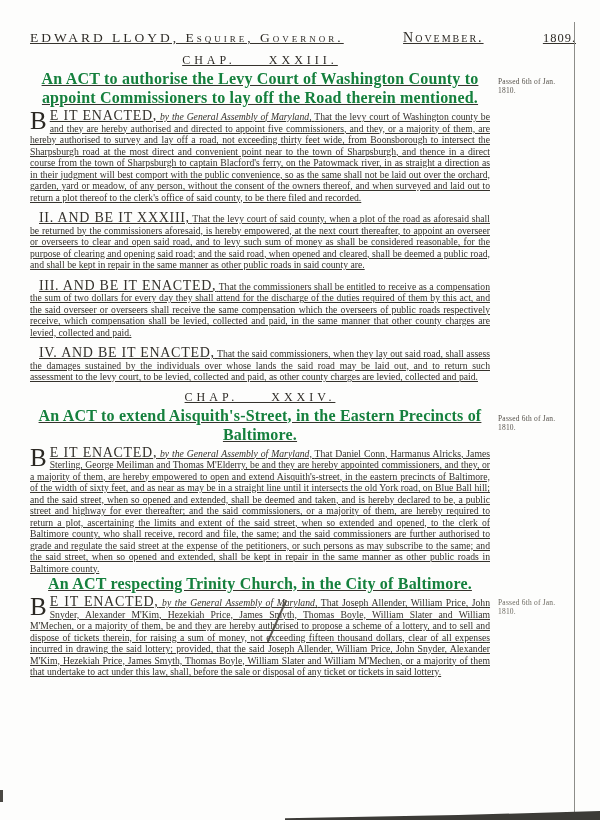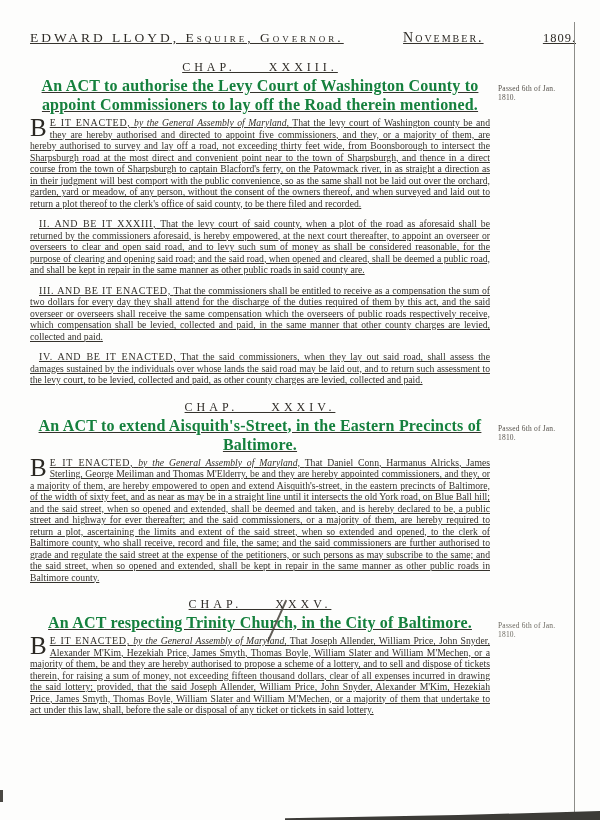--- a/index.html
+++ b/index.html
@@ -21,40 +21,40 @@
   }
   .rh-governor{font-size:13.5px;letter-spacing:3px;white-space:nowrap;}
   .rh-month{font-size:14px;letter-spacing:2px;}
   .rh-year{font-size:12.5px;letter-spacing:1px;}
 
   
   .chapter{position:relative;width:548px;}
   .chap-body{width:460px;}
   .chap-heading{
     text-align:center;font-size:12px;letter-spacing:4px;word-spacing:26px;
-    color:#2f2c27;margin:14px 0 1px 0;width:460px;
+    color:#2f2c27;margin:7px 0 1px 0;width:460px;
   }
   .chap-title{
     font-size:16px;line-height:19px;font-weight:bold;text-align:center;
     color:#15803d;width:460px;margin:0 0 3px 0;letter-spacing:0.2px;
   }
   .margin-note{
     position:absolute;left:468px;top:24px;width:70px;
     font-size:7.5px;line-height:9px;color:#55514a;letter-spacing:0.2px;
   }
   .margin-note.faded{color:#6d6a61;}
 
   
   .law-para{
     width:460px;margin:3px 0 0 0;
     font-size:9.7px;line-height:11.5px;text-align:justify;
     color:#35322c;
   }
   .law-para.section{margin-top:9px;text-indent:9px;}
-  .lead{font-size:10px;letter-spacing:0.7px;}
+  .lead{font-size:14px;letter-spacing:0.7px;}
   .cite{font-style:italic;}
   .dropcap{
     float:left;font-size:25px;line-height:20px;padding:1px 3px 0 0;color:#2b2823;
   }
 
   
   .edge-rule{
     position:absolute;left:574px;top:22px;width:1px;height:798px;background:#8d8d89;
   }
   .bottom-edge{
@@ -117,21 +117,20 @@
         <p class="law-para clearfix">
           <span class="dropcap">B</span>
           <span class="lead">E IT ENACTED,</span>
           <span class="cite">by the General Assembly of Maryland,</span>
           <span>That Daniel Conn, Harmanus Alricks, James Sterling, George Meiliman and Thomas M'Elderry, be and they are hereby appointed commissioners, and they, or a majority of them, are hereby empowered to open and extend Aisquith's-street, in the eastern precincts of Baltimore, of the width of sixty feet, and as near as may be in a straight line until it intersects the old York road, on Blue Ball hill; and the said street, when so opened and extended, shall be deemed and taken, and is hereby declared to be, a public street and highway for ever thereafter; and the said commissioners, or a majority of them, are hereby required to return a plot, ascertaining the limits and extent of the said street, when so extended and opened, to the clerk of Baltimore county, who shall receive, record and file, the same; and the said commissioners are further authorised to grade and regulate the said street at the expense of the petitioners, or such persons as may subscribe to the same; and the said street, when so opened and extended, shall be kept in repair in the same manner as other public roads in Baltimore county.</span>
         </p>
       </div>
     </div>
 
     <div class="chapter">
-      <div class="chap-heading">CHAP. XXXV.</div>
       <div class="chap-title">An ACT respecting Trinity Church, in the City of Baltimore.</div>
       <div class="margin-note faded">Passed 6th of Jan. 1810.</div>
       <div class="chap-body">
         <p class="law-para clearfix">
           <span class="dropcap">B</span>
           <span class="lead">E IT ENACTED,</span>
           <span class="cite">by the General Assembly of Maryland,</span>
           <span>That Joseph Allender, William Price, John Snyder, Alexander M'Kim, Hezekiah Price, James Smyth, Thomas Boyle, William Slater and William M'Mechen, or a majority of them, be and they are hereby authorised to propose a scheme of a lottery, and to sell and dispose of tickets therein, for raising a sum of money, not exceeding fifteen thousand dollars, clear of all expenses incurred in drawing the said lottery; provided, that the said Joseph Allender, William Price, John Snyder, Alexander M'Kim, Hezekiah Price, James Smyth, Thomas Boyle, William Slater and William M'Mechen, or a majority of them that undertake to act under this law, shall, before the sale or disposal of any ticket or tickets in said lottery.</span>
         </p>
       </div>

